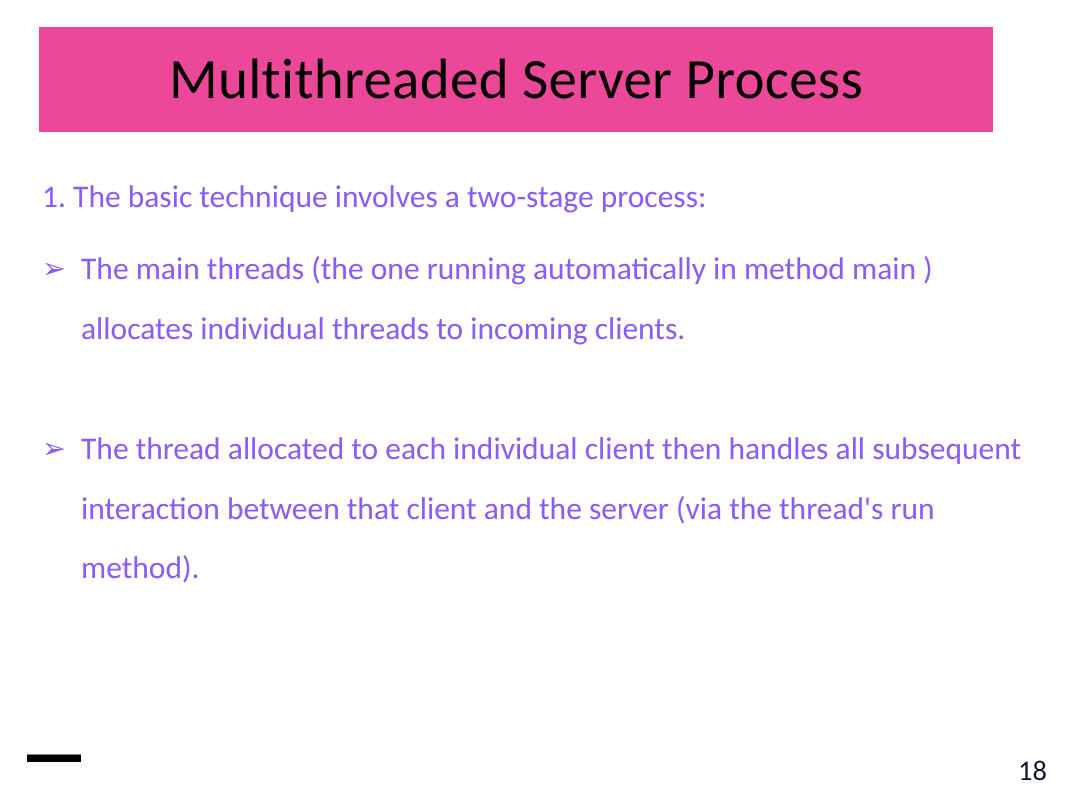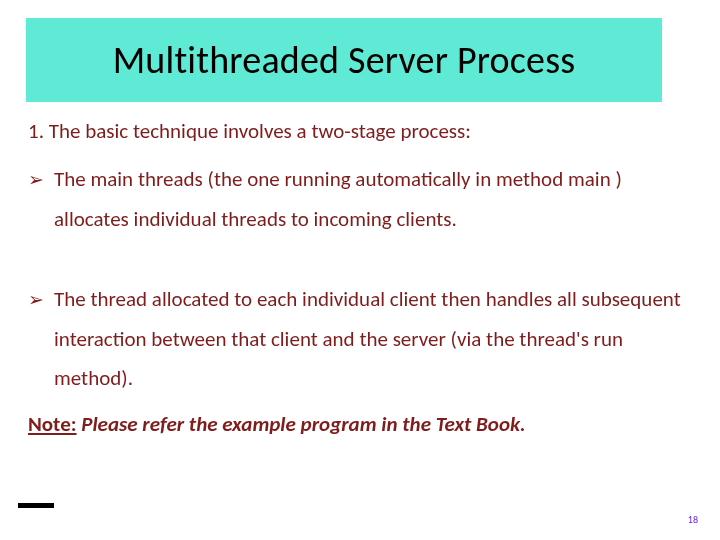--- a/index.html
+++ b/index.html
@@ -11,40 +11,40 @@
     font-family: Calibri, "Segoe UI", Arial, sans-serif;
     color: #000;
     overflow: hidden;
     position: relative;
   }
   .title-box {
     position: absolute;
     top: 18px;
     left: 26px;
     width: 636px;
-    height: 84px;
-    background: #5eead4;
+    height: 70px;
+    background: #ec4899;
     display: flex;
     align-items: center;
     justify-content: center;
   }
   .title-text {
     font-size: 38px;
     font-weight: 400;
     color: #000;
     letter-spacing: 0.2px;
   }
   .body {
     position: absolute;
     top: 112px;
     left: 28px;
     right: 30px;
     font-size: 21px;
     line-height: 1.9;
-    color: #7f1d1d;
+    color: #8b5cf6;
   }
   .intro {
     margin: 0 0 8px 0;
   }
   .bullet {
     display: flex;
     margin-bottom: 6px;
   }
   .bullet .marker {
     flex: 0 0 auto;
@@ -67,22 +67,22 @@
     text-decoration: underline;
   }
   .note-body {
     font-weight: 700;
     font-style: italic;
   }
   .pagenum {
     position: absolute;
     right: 22px;
     bottom: 14px;
-    font-size: 10px;
-    color: #6d28d9;
+    font-size: 19px;
+    color: #0f172a;
   }
   .corner-mark {
     position: absolute;
     left: 18px;
     bottom: 32px;
     width: 36px;
     height: 5px;
     background: #000;
   }
 </style>
@@ -101,20 +101,17 @@
     <div class="btext">The main threads (the one running automatically in method main ) allocates individual threads to incoming clients.</div>
   </div>
 
   <div class="spacer"></div>
 
   <div class="bullet">
     <div class="marker">➢</div>
     <div class="btext">The thread allocated to each individual client then handles all subsequent interaction between that client and the server (via the thread's run method).</div>
   </div>
 
-  <div class="note-line">
-    <span class="note-label">Note:</span><span class="note-body"> Please refer the example program in the Text Book.</span>
-  </div>
 </div>
 
 <div class="corner-mark"></div>
 
 <div class="pagenum">18</div>
 
 </body></html>

